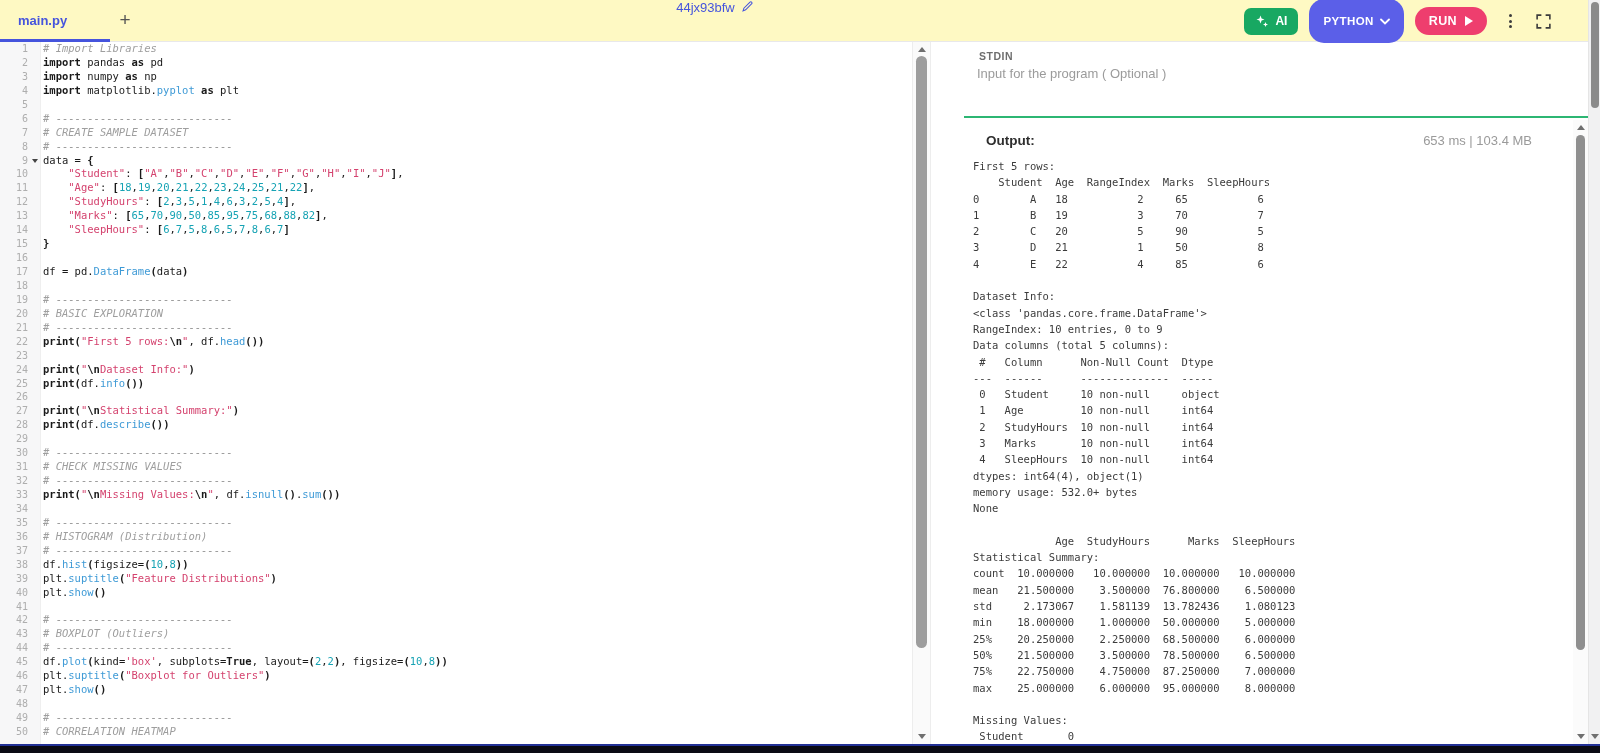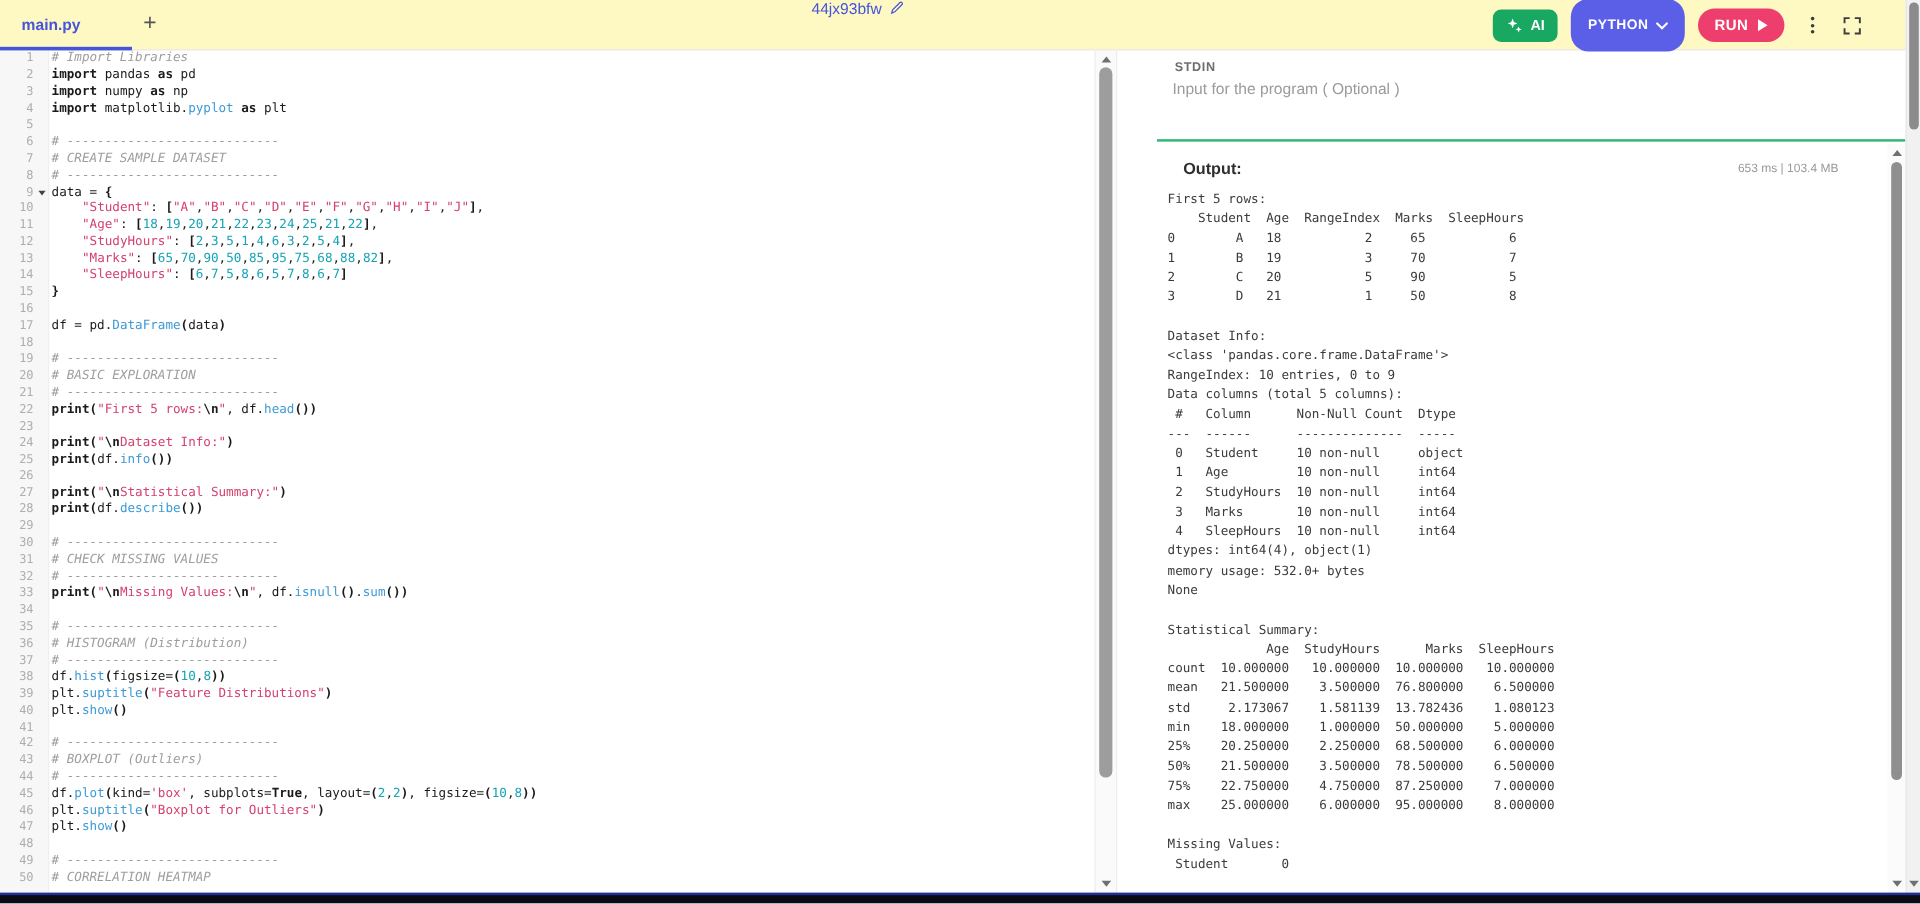--- a/index.html
+++ b/index.html
@@ -60,21 +60,21 @@
   .right-panel { position:absolute; left:932px; right:12px; top:42px; bottom:9px; background:#fff; overflow:hidden;margin-left:32px; }
   .stdin-sec { position:absolute; left:0; right:0; top:0; height:76px; border-bottom:2px solid var(--c-green); }
   .stdin-label { position:absolute; left:15px; top:8px; font-size:10.5px; font-weight:700;
                  color:#6e6e6e; letter-spacing:.5px; }
   .stdin-input { position:absolute; left:13px; top:24px; right:40px; height:44px; border:none; outline:none;
                  resize:none; font-family:"Liberation Sans",sans-serif; font-size:13px; color:#3b82f6; background:transparent; }
   .stdin-input::placeholder { color:#9b9b9b; }
   .out-header { position:absolute; left:0; right:0; top:78px; height:34px; display:flex;
                 align-items:center; padding:6px 56px 0 22px; }
   .out-label { font-size:13.5px; font-weight:600; color:#2e2e2e; }
-  .out-stats { margin-left:auto; font-size:10px; color:#9a9a9a; }
+  .out-stats { margin-left:auto; font-size:13px; color:#9a9a9a; }
   .out-body { position:absolute; left:0; right:26px; top:112px; bottom:0; padding:4px 0 0 9px; overflow:hidden; }
   .out-line { height:16.3px; line-height:16.3px; white-space:pre;
               font-family:"DejaVu Sans Mono", monospace; font-size:10.5px; font-weight:500; color:#3b3b3b; }
   .out-scroll { position:absolute; right:0; top:78px; bottom:0; width:15px; background:#fbfbfb; }
   .out-thumb { position:absolute; left:3px; top:15px; width:9px; height:515px; background:#8f8f8f; border-radius:5px; cursor:grab; }
 
   .page-scroll { position:absolute; right:0; top:0; width:12px; bottom:9px; background:#f1f1f2;
                  border-left:1px solid #e5e5e5; z-index:6; }
   .page-thumb { position:absolute; left:1.5px; top:2px; width:8px; height:106px; background:#8b8b8b; border-radius:4px; cursor:grab; }
 
@@ -201,38 +201,39 @@
     <span class="out-stats">653 ms | 103.4 MB</span>
   </div>
 
   <div class="out-body">
       <div class="out-line">First 5 rows:</div>
       <div class="out-line">    Student  Age  RangeIndex  Marks  SleepHours</div>
       <div class="out-line">0        A   18           2     65           6</div>
       <div class="out-line">1        B   19           3     70           7</div>
       <div class="out-line">2        C   20           5     90           5</div>
       <div class="out-line">3        D   21           1     50           8</div>
+      <div class="out-line">4        E   22           4     85           6</div>
       <div class="out-line"> </div>
       <div class="out-line">Dataset Info:</div>
       <div class="out-line">&lt;class 'pandas.core.frame.DataFrame'&gt;</div>
       <div class="out-line">RangeIndex: 10 entries, 0 to 9</div>
       <div class="out-line">Data columns (total 5 columns):</div>
       <div class="out-line"> #   Column      Non-Null Count  Dtype </div>
       <div class="out-line">---  ------      --------------  ----- </div>
       <div class="out-line"> 0   Student     10 non-null     object</div>
       <div class="out-line"> 1   Age         10 non-null     int64 </div>
       <div class="out-line"> 2   StudyHours  10 non-null     int64 </div>
       <div class="out-line"> 3   Marks       10 non-null     int64 </div>
       <div class="out-line"> 4   SleepHours  10 non-null     int64 </div>
       <div class="out-line">dtypes: int64(4), object(1)</div>
       <div class="out-line">memory usage: 532.0+ bytes</div>
       <div class="out-line">None</div>
       <div class="out-line"> </div>
+      <div class="out-line">             Age  StudyHours      Marks  SleepHours</div>
       <div class="out-line">Statistical Summary:</div>
-      <div class="out-line">             Age  StudyHours      Marks  SleepHours</div>
       <div class="out-line">count  10.000000   10.000000  10.000000   10.000000</div>
       <div class="out-line">mean   21.500000    3.500000  76.800000    6.500000</div>
       <div class="out-line">std     2.173067    1.581139  13.782436    1.080123</div>
       <div class="out-line">min    18.000000    1.000000  50.000000    5.000000</div>
       <div class="out-line">25%    20.250000    2.250000  68.500000    6.000000</div>
       <div class="out-line">50%    21.500000    3.500000  78.500000    6.500000</div>
       <div class="out-line">75%    22.750000    4.750000  87.250000    7.000000</div>
       <div class="out-line">max    25.000000    6.000000  95.000000    8.000000</div>
       <div class="out-line"> </div>
       <div class="out-line">Missing Values:</div>

